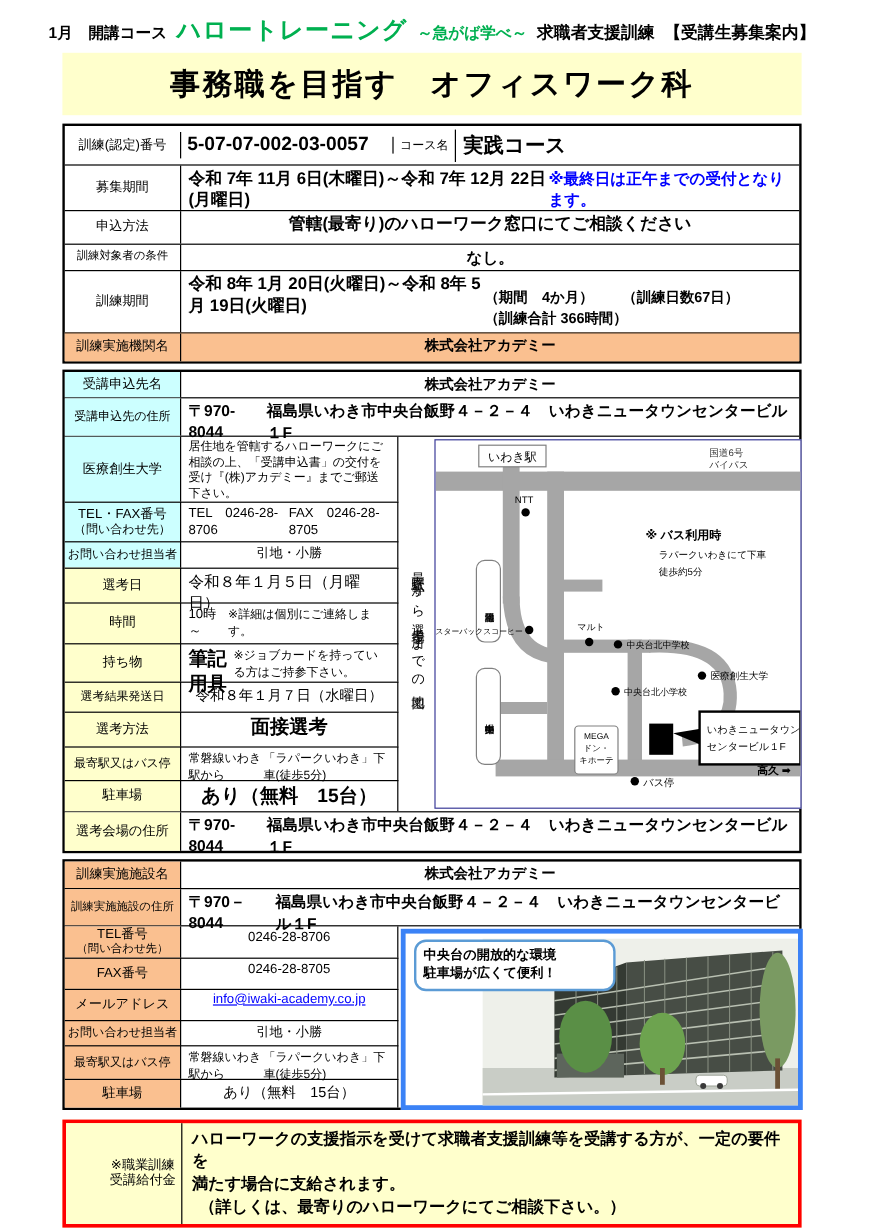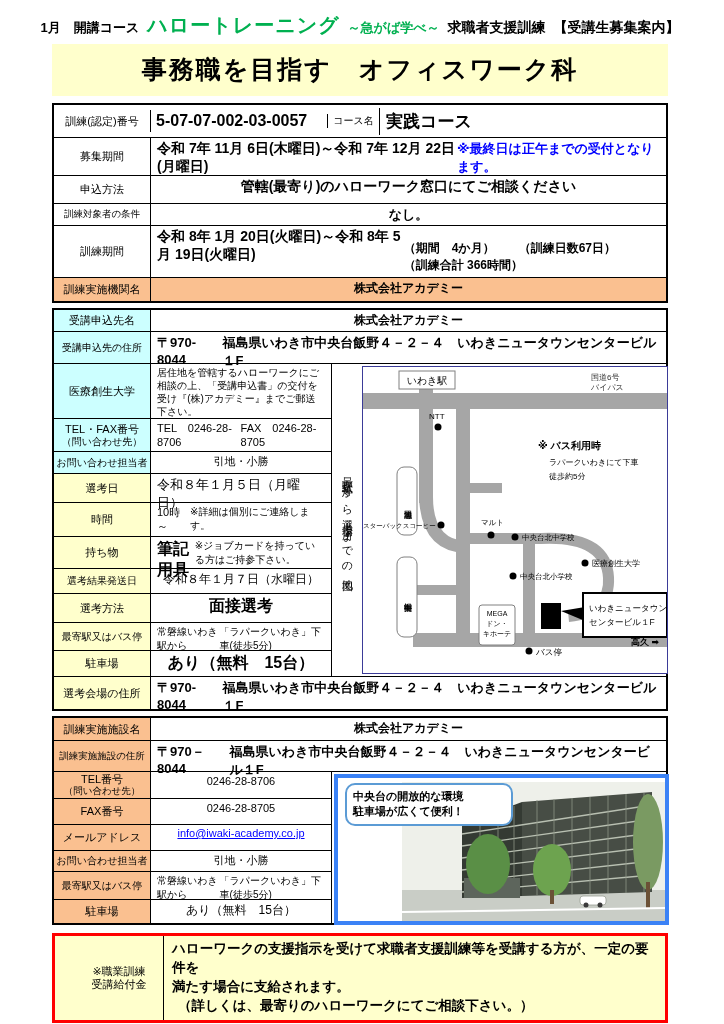--- a/index.html
+++ b/index.html
@@ -59,21 +59,21 @@
   
   .photo-region{position:absolute;left:278px;top:54px;width:338px;height:155px;box-sizing:border-box;}
   .photo-box{position:absolute;left:2px;top:2px;right:1px;bottom:2px;border:4px solid #3b82f6;background:#fff;overflow:hidden;}
   .bubble{position:absolute;left:7px;top:5px;width:152px;border:2px solid #5b9bd5;border-radius:10px;background:#fff;
           padding:4px 6px;font-size:11px;font-weight:bold;line-height:1.4;z-index:3;}
   .photo-svg{position:absolute;left:64px;top:4px;z-index:1;}
 
   
   .benefit{border:3px solid #FF0000;background:#FFFFCC;display:flex;margin-top:8px;box-sizing:border-box;}
   .benefit .lbl{background:#FFFFCC;padding-left:34px;}
-  .benefit .bval{flex:1;border-left:1px solid #000;padding:4px 8px;font-size:13.5px;font-weight:bold;line-height:1.4;box-sizing:border-box;margin-left:12px;}
+  .benefit .bval{flex:1;border-left:1px solid #000;padding:4px 8px;font-size:13.5px;font-weight:bold;line-height:1.4;box-sizing:border-box;}
 
   svg text{font-family:"Liberation Sans","DejaVu Sans",sans-serif;}
   .vtext{writing-mode:vertical-rl;}
 </style>
 </head>
 <body>
 
 <div class="page">
   <div class="content">
 

